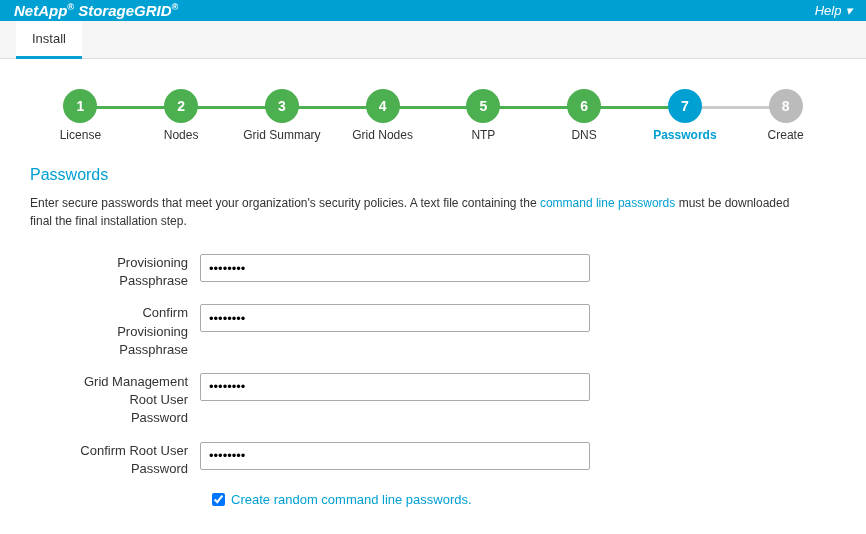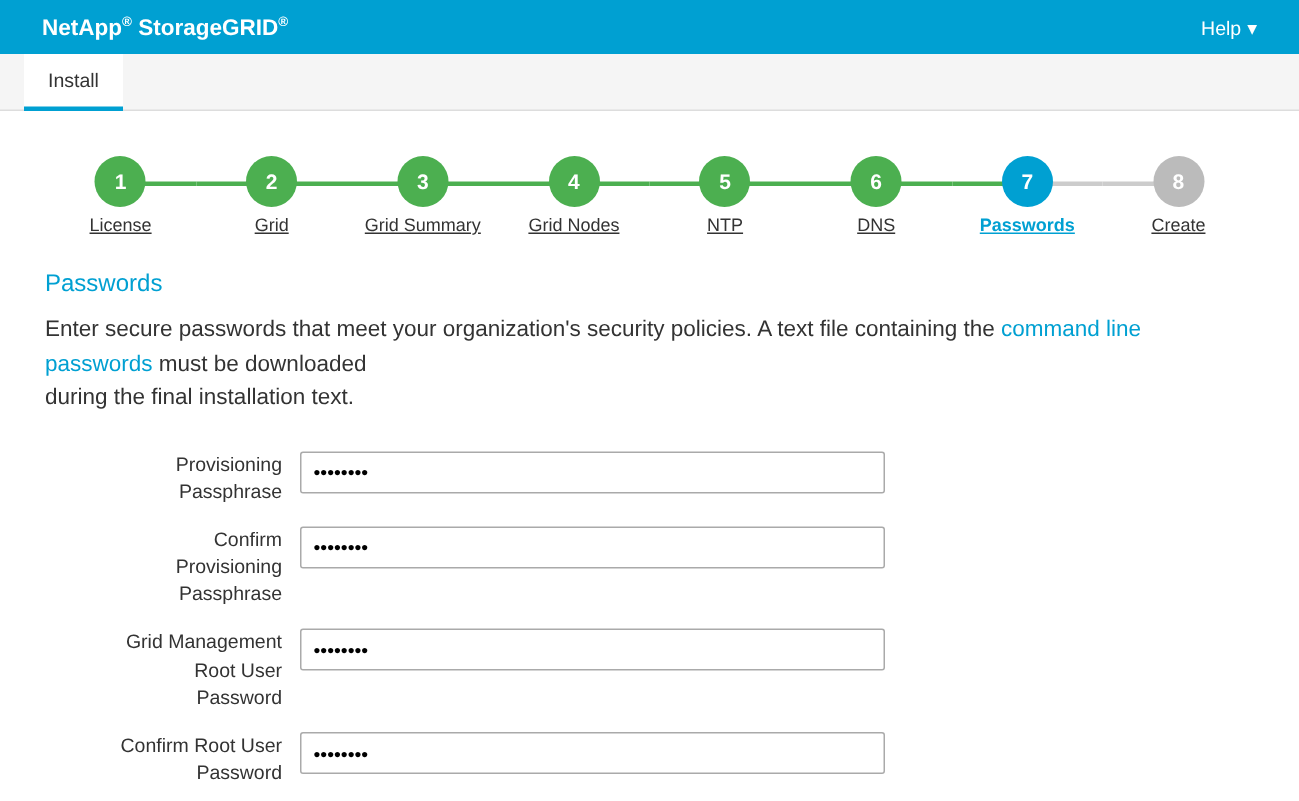--- a/index.html
+++ b/index.html
@@ -2,25 +2,26 @@
 <html><head>
   <meta charset="utf-8">
   <style>
     * { box-sizing: border-box; margin: 0; padding: 0; }
     body { font-family: Arial, sans-serif; font-size: 13px; background: #fff; }
 
     
     .header {
       background: #00a0d2;
       color: white;
-      padding: 0 28px;
-      height: 36px;
+      padding: 0 14px;
+      height: 21px;
       display: flex;
       align-items: center;
       justify-content: space-between;
+      font-style: italic;
     }
     .header-title {
       font-size: 15px;
       font-weight: bold;
       color: white;
     }
     .header-title sup {
       font-size: 9px;
     }
     .help-btn {
@@ -79,38 +80,37 @@
       position: relative;
     }
     .step-circle.completed { background: #4caf50; }
     .step-circle.active { background: #00a0d2; }
     .step-circle.pending { background: #bbb; }
     .step-label {
       font-size: 12px;
       margin-top: 5px;
       text-align: center;
       color: #333;
-      text-decoration: underline;
     }
     .step-label.active {
       font-weight: bold;
       color: #00a0d2;
     }
 
     
     .section-title {
       font-size: 16px;
       color: #00a0d2;
       margin-bottom: 10px;
       font-weight: normal;
     }
 
     
     .description {
-      font-size: 15px;
+      font-size: 12px;
       color: #333;
       margin-bottom: 24px;
       line-height: 1.5;
     }
     .description a, .description .link {
       color: #00a0d2;
     }
     .form-row {
       margin-bottom: 14px;
       display: flex;
@@ -181,21 +181,21 @@
 
   <div class="steps-wrapper" id="wizard-steps-container">
   <div class="step-item">
         <div class="step-circle completed">1</div>
         <div class="step-label ">License</div>
         <div style="position: absolute; top: 17px; left: 50%; right: 0px; height: 3px; z-index: 0; background: rgb(76, 175, 80);"></div>
       </div>
       <div class="step-item">
         <div style="position: absolute; top: 17px; left: 0px; right: 50%; height: 3px; z-index: 0; background: rgb(76, 175, 80);"></div>
         <div class="step-circle completed">2</div>
-        <div class="step-label ">Grid</div>
+        <div class="step-label ">Nodes</div>
         <div style="position: absolute; top: 17px; left: 50%; right: 0px; height: 3px; z-index: 0; background: rgb(76, 175, 80);"></div>
       </div>
       <div class="step-item">
         <div style="position: absolute; top: 17px; left: 0px; right: 50%; height: 3px; z-index: 0; background: rgb(76, 175, 80);"></div>
         <div class="step-circle completed">3</div>
         <div class="step-label ">Grid Summary</div>
         <div style="position: absolute; top: 17px; left: 50%; right: 0px; height: 3px; z-index: 0; background: rgb(76, 175, 80);"></div>
       </div>
       <div class="step-item">
         <div style="position: absolute; top: 17px; left: 0px; right: 50%; height: 3px; z-index: 0; background: rgb(76, 175, 80);"></div>
@@ -224,21 +224,21 @@
       <div class="step-item">
         <div style="position: absolute; top: 17px; left: 0px; right: 50%; height: 3px; z-index: 0; background: rgb(204, 204, 204);"></div>
         <div class="step-circle pending">8</div>
         <div class="step-label ">Create</div>
       </div>
     </div>
 
   <div class="section-title">Passwords</div>
 
   <div class="description">
-    <span>Enter secure passwords that meet your organization's security policies. A text file containing the </span><span class="link">command line passwords</span><span> must be downloaded</span><br><span>during the final installation text.</span>
+    <span>Enter secure passwords that meet your organization's security policies. A text file containing the </span><span class="link">command line passwords</span><span> must be downloaded</span><br><span>final the final installation step.</span>
   </div>
 
   <div id="form-container">
   <div class="form-row">
         <div class="form-label">Provisioning<br>Passphrase</div>
         <div class="form-field"><input type="password" value="12345678" style=""></div>
       </div>
       <div class="form-row">
         <div class="form-label">Confirm<br>Provisioning<br>Passphrase</div>
         <div class="form-field"><input type="password" value="12345678" style=""></div>

